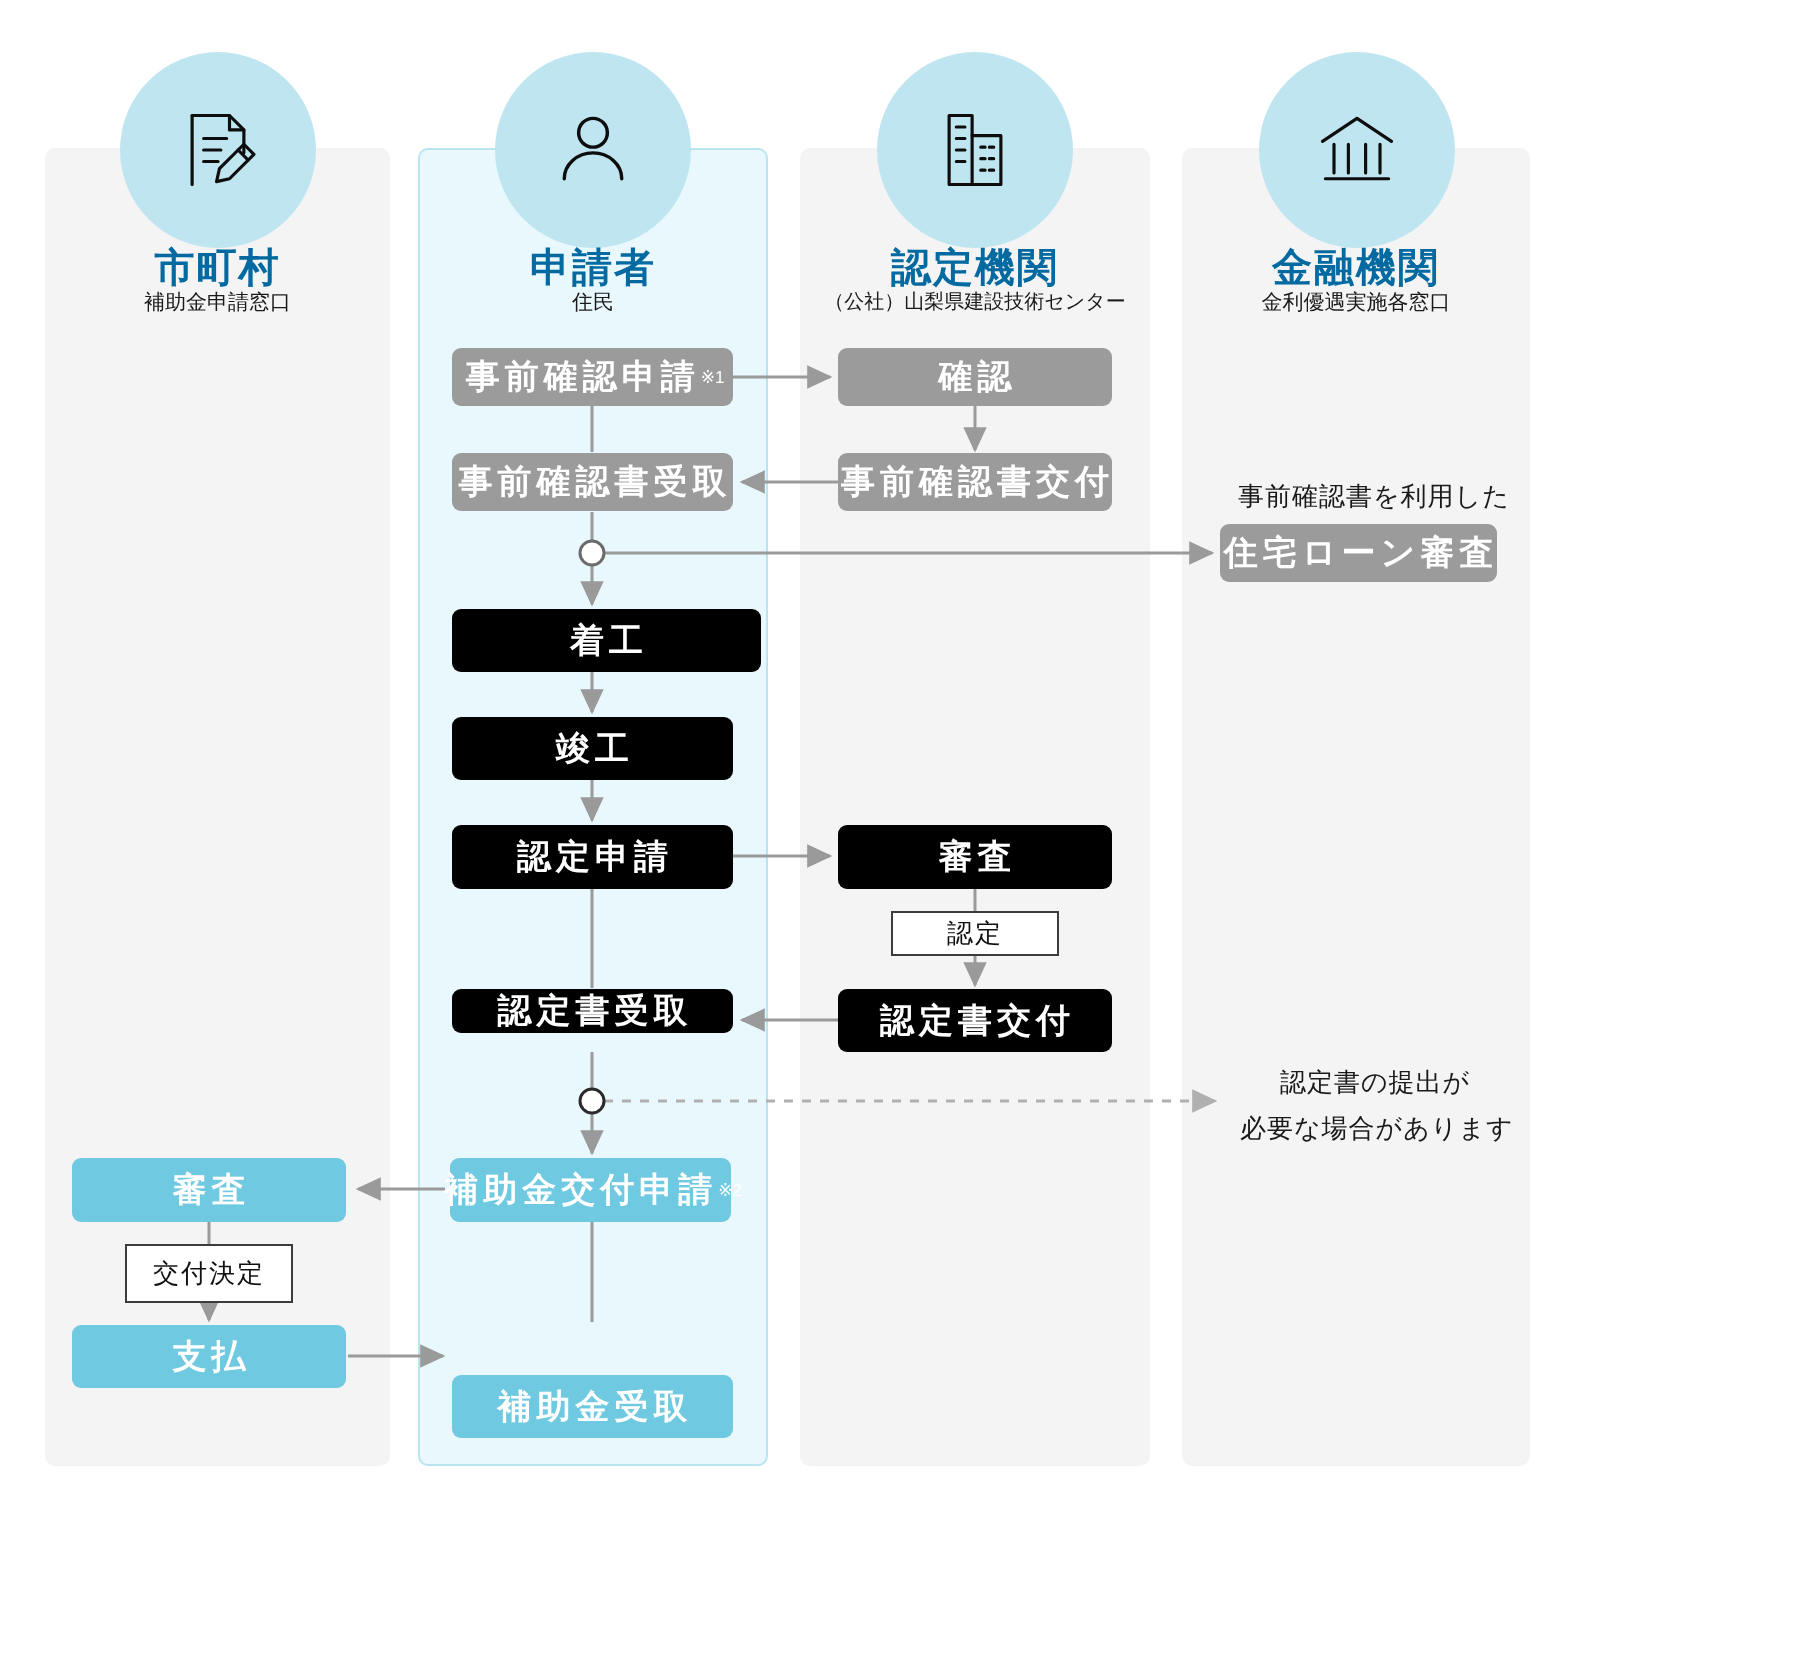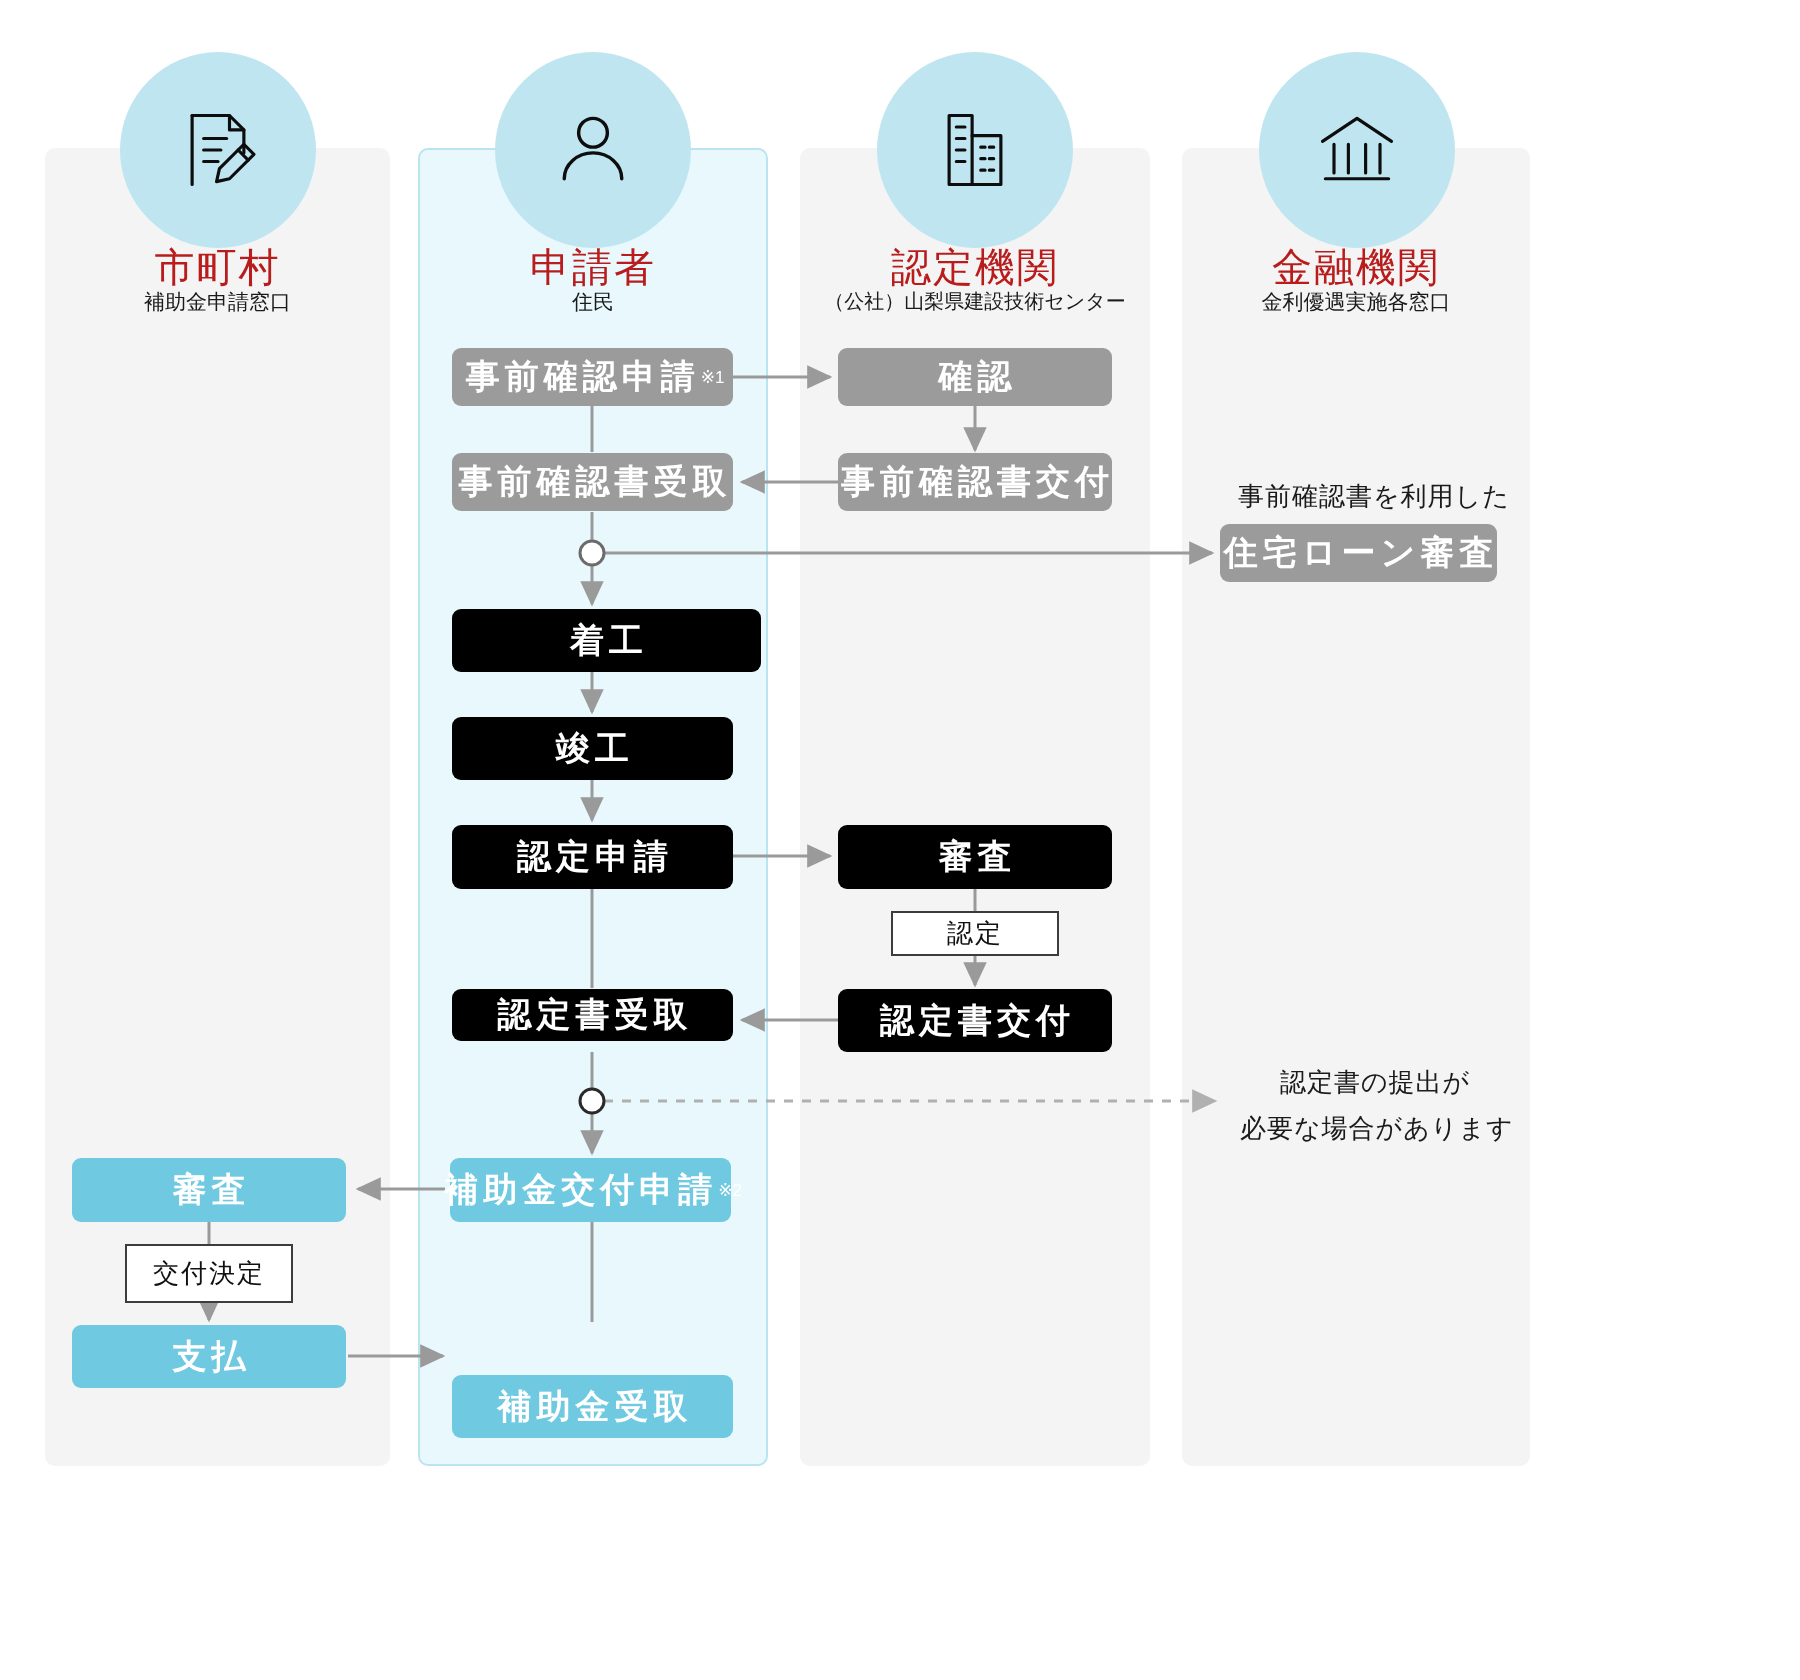--- a/index.html
+++ b/index.html
@@ -41,24 +41,24 @@
     background: #bfe6f0;
     display: flex;
     align-items: center;
     justify-content: center;
   }
   .circle svg { display: block; }
 
   .lane-title {
     position: absolute;
     text-align: center;
-    font-weight: normal;
+    font-weight: bold;
     font-size: 40px;
     letter-spacing: 2px;
-    color: #b91c1c;
+    color: #0369a1;
     white-space: nowrap;
   }
   .lane-sub {
     position: absolute;
     text-align: center;
     font-size: 21px;
     color: #1a1a1a;
     white-space: nowrap;
   }
 
@@ -292,21 +292,21 @@
   </div>
 
   <div class="node black" style="left:838px; top:825px; width:274px; height:64px;">
     <span>審査</span>
   </div>
 
   <div class="labelbox" style="left:891px; top:911px; width:168px; height:45px;">
     <span>認定</span>
   </div>
 
-  <div class="node black" style="left:452px; top:989px; width:281px; height:52px;">
+  <div class="node black" style="left:452px; top:989px; width:281px; height:44px;">
     <span>認定書受取</span>
   </div>
 
   <div class="node black" style="left:838px; top:989px; width:274px; height:63px;">
     <span>認定書交付</span>
   </div>
 
   <div class="node cyan" style="left:450px; top:1158px; width:281px; height:64px;">
     <span>補助金交付申請</span>
       <span class="sup">※2</span>

